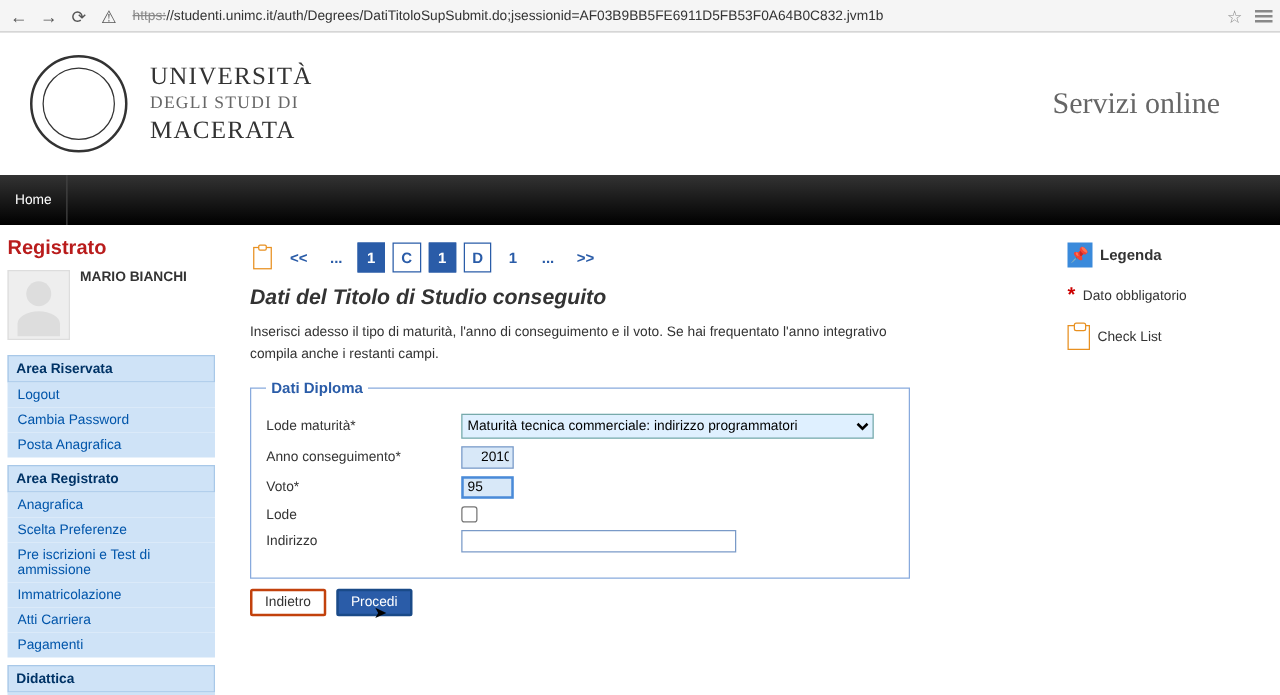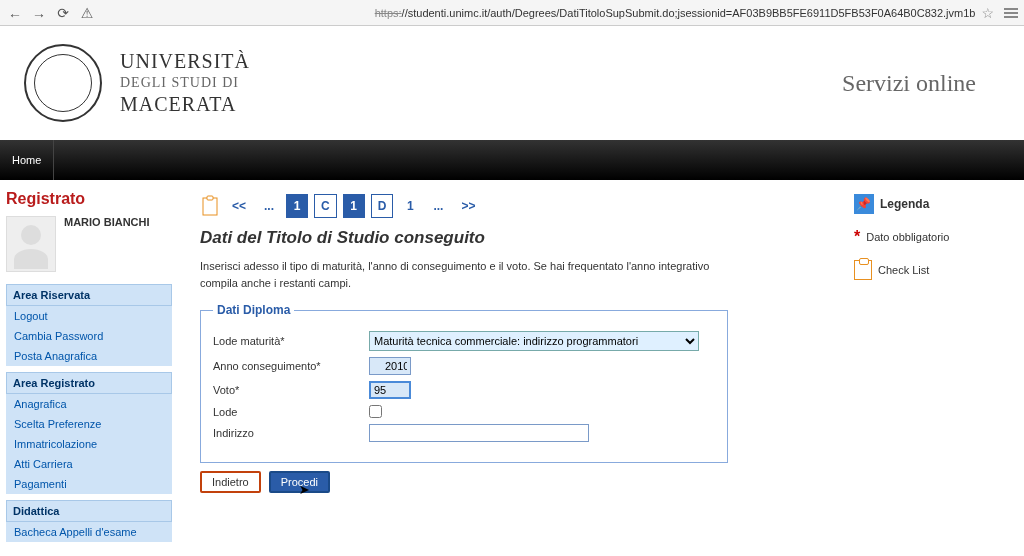--- a/index.html
+++ b/index.html
@@ -1,21 +1,21 @@
 <!DOCTYPE html>
 <html><head>
 <meta charset="utf-8">
 <style>
   * { box-sizing: border-box; margin: 0; padding: 0; }
   body { font-family: Verdana, Arial, sans-serif; font-size: 12px; color: #333; background: #fff; width: 1024px; }
   
   
   .browser-bar { height: 26px; background: #f5f5f5; border-bottom: 1px solid #ccc; display: flex; align-items: center; padding: 0 6px; gap: 6px; }
   .browser-bar .nav-btn { width: 18px; height: 18px; display: flex; align-items: center; justify-content: center; color: #555; font-size: 14px; cursor: pointer; }
-  .browser-bar .url { flex: 1; font-size: 11px; color: #333; padding-left: 4px; overflow: hidden; white-space: nowrap; text-align: right; }
+  .browser-bar .url { flex: 1; font-size: 11px; color: #333; padding-left: 4px; overflow: hidden; white-space: nowrap; }
   .browser-bar .url .scheme { color: #888; text-decoration: line-through; }
   .browser-bar .star { color: #888; font-size: 14px; margin-right: 4px; }
   .browser-bar .menu-lines { display: flex; flex-direction: column; gap: 2px; }
   .browser-bar .menu-lines div { width: 14px; height: 2px; background: #888; }
 
   
   .header { display: flex; align-items: center; padding: 18px 24px; }
   .logo { width: 78px; height: 78px; border: 2px solid #333; border-radius: 50%; position: relative; display:flex;align-items:center;justify-content:center; }
   .logo::after { content: ""; width: 56px; height: 56px; border: 1px solid #333; border-radius: 50%; position: absolute; }
   .uni-title { margin-left: 18px; font-family: Georgia, "Times New Roman", serif; }
@@ -121,20 +121,21 @@
       <div class="user-name">MARIO BIANCHI</div>
     </div>
     <div class="side-section-header">Area Riservata</div>
     <a class="side-link highlight">Logout</a>
     <a class="side-link highlight">Cambia Password</a>
     <a class="side-link highlight">Posta Anagrafica</a>
 
     <div class="side-section-header">Area Registrato</div>
     <a class="side-link highlight">Anagrafica</a>
     <a class="side-link highlight">Scelta Preferenze</a>
+    <a class="side-link highlight">Pre iscrizioni e Test di ammissione</a>
     <a class="side-link highlight">Immatricolazione</a>
     <a class="side-link highlight">Atti Carriera</a>
     <a class="side-link highlight">Pagamenti</a>
 
     <div class="side-section-header">Didattica</div>
     <a class="side-link highlight">Bacheca Appelli d'esame</a>
   </div>
 
   <div class="main">
     <div class="step-row">

